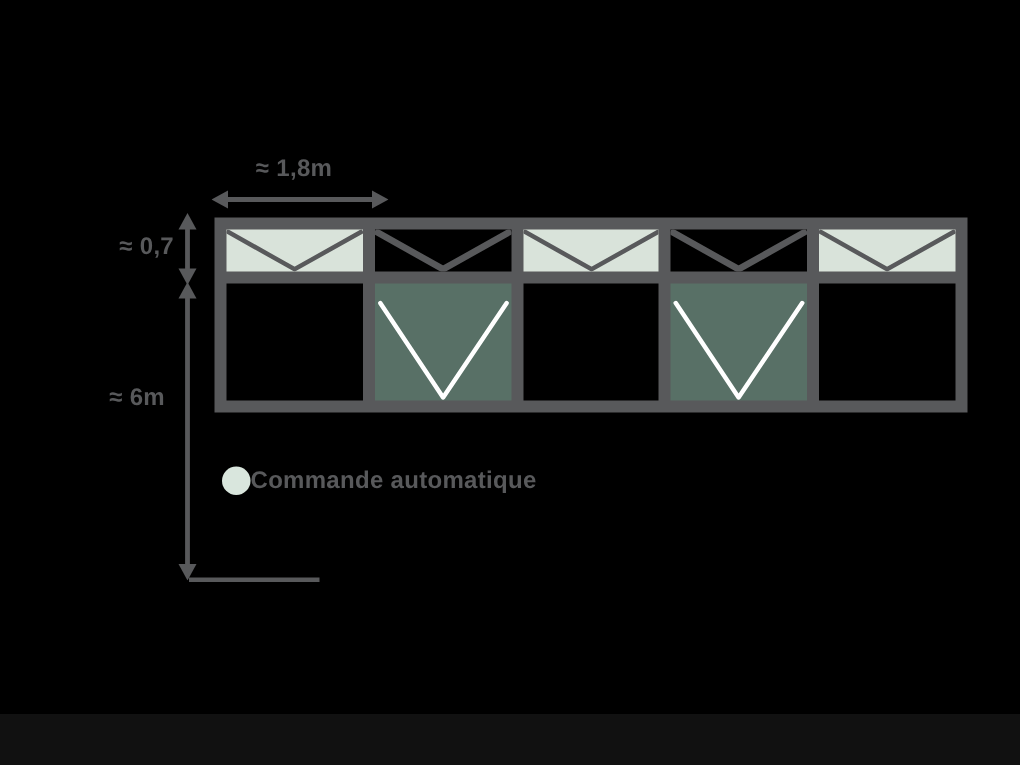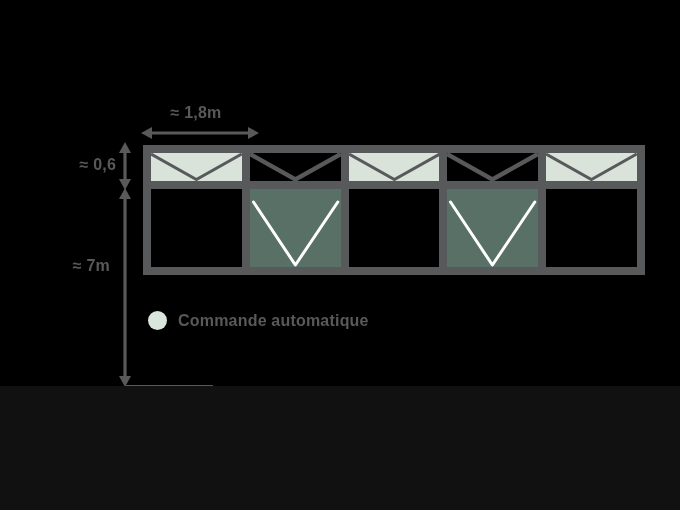--- a/index.html
+++ b/index.html
@@ -6,21 +6,21 @@
     --bg:#000000;
     --frame:#58595b;
     --txt:#58595b;
     --auto:#d9e3da;
     --manual:#587066;
     --open:#ffffff;
   }
   html,body{margin:0;padding:0;background:#111;}
   body{font-family:"Liberation Sans", sans-serif;}
   #canvas{
-    position:relative;width:680px;height:386px;background:var(--bg);
+    position:relative;width:680px;height:476px;background:var(--bg);
     overflow:hidden;
     text-decoration:underline;
   }
   
   #facade{
     position:absolute;left:143px;top:145px;width:502px;height:130px;
     background:var(--frame);
     display:grid;grid-template-columns:repeat(5,1fr);
     gap:8px;padding:8px;box-sizing:border-box;
   }
@@ -39,44 +39,44 @@
     letter-spacing:0.2px;white-space:nowrap;
   }
   .arrow{position:absolute;display:block;}
   .arrow line{stroke:var(--frame);stroke-width:3.2;}
   .arrow polygon{fill:var(--frame);}
   #floor-line{position:absolute;left:126px;top:385px;width:87px;height:3px;background:var(--frame);}
   
   #legend{
     position:absolute;left:148px;top:311px;display:flex;align-items:center;gap:42px;
   }
-  .legend-item{display:flex;align-items:center;gap:11px;}
+  .legend-item{display:flex;align-items:center;}
   .legend-dot{width:19px;height:19px;border-radius:50%;flex:0 0 auto;}
   .legend-label{color:var(--txt);font-weight:bold;font-size:16px;letter-spacing:0.2px;white-space:nowrap;}
 </style>
 </head>
 <body>
 
 <div id="canvas">
 
   <div class="dim-label" style="left:140px;top:104px;width:112px;text-align:center;">≈ 1,8m</div>
   <svg class="arrow" style="left:141px;top:126px;" width="118" height="14" viewBox="0 0 118 14">
     <line x1="8" y1="7" x2="110" y2="7"></line>
     <polygon points="0,7 11,1 11,13"></polygon>
     <polygon points="118,7 107,1 107,13"></polygon>
   </svg>
 
-  <div class="dim-label" style="left:64px;top:156px;width:52px;text-align:right;">≈ 0,6</div>
+  <div class="dim-label" style="left:64px;top:156px;width:52px;text-align:right;">≈ 0,7</div>
   <svg class="arrow" style="left:118px;top:142px;" width="14" height="48" viewBox="0 0 14 48">
     <line x1="7" y1="7" x2="7" y2="41"></line>
     <polygon points="7,0 1,11 13,11"></polygon>
     <polygon points="7,48 1,37 13,37"></polygon>
   </svg>
 
-  <div class="dim-label" style="left:58px;top:257px;width:52px;text-align:right;">≈ 7m</div>
+  <div class="dim-label" style="left:58px;top:257px;width:52px;text-align:right;">≈ 6m</div>
   <svg class="arrow" style="left:118px;top:188px;" width="14" height="199" viewBox="0 0 14 199">
     <line x1="7" y1="7" x2="7" y2="192"></line>
     <polygon points="7,0 1,11 13,11"></polygon>
     <polygon points="7,199 1,188 13,188"></polygon>
   </svg>
 
   <div id="floor-line"></div>
 
   <div id="facade">
       <div class="bay">

